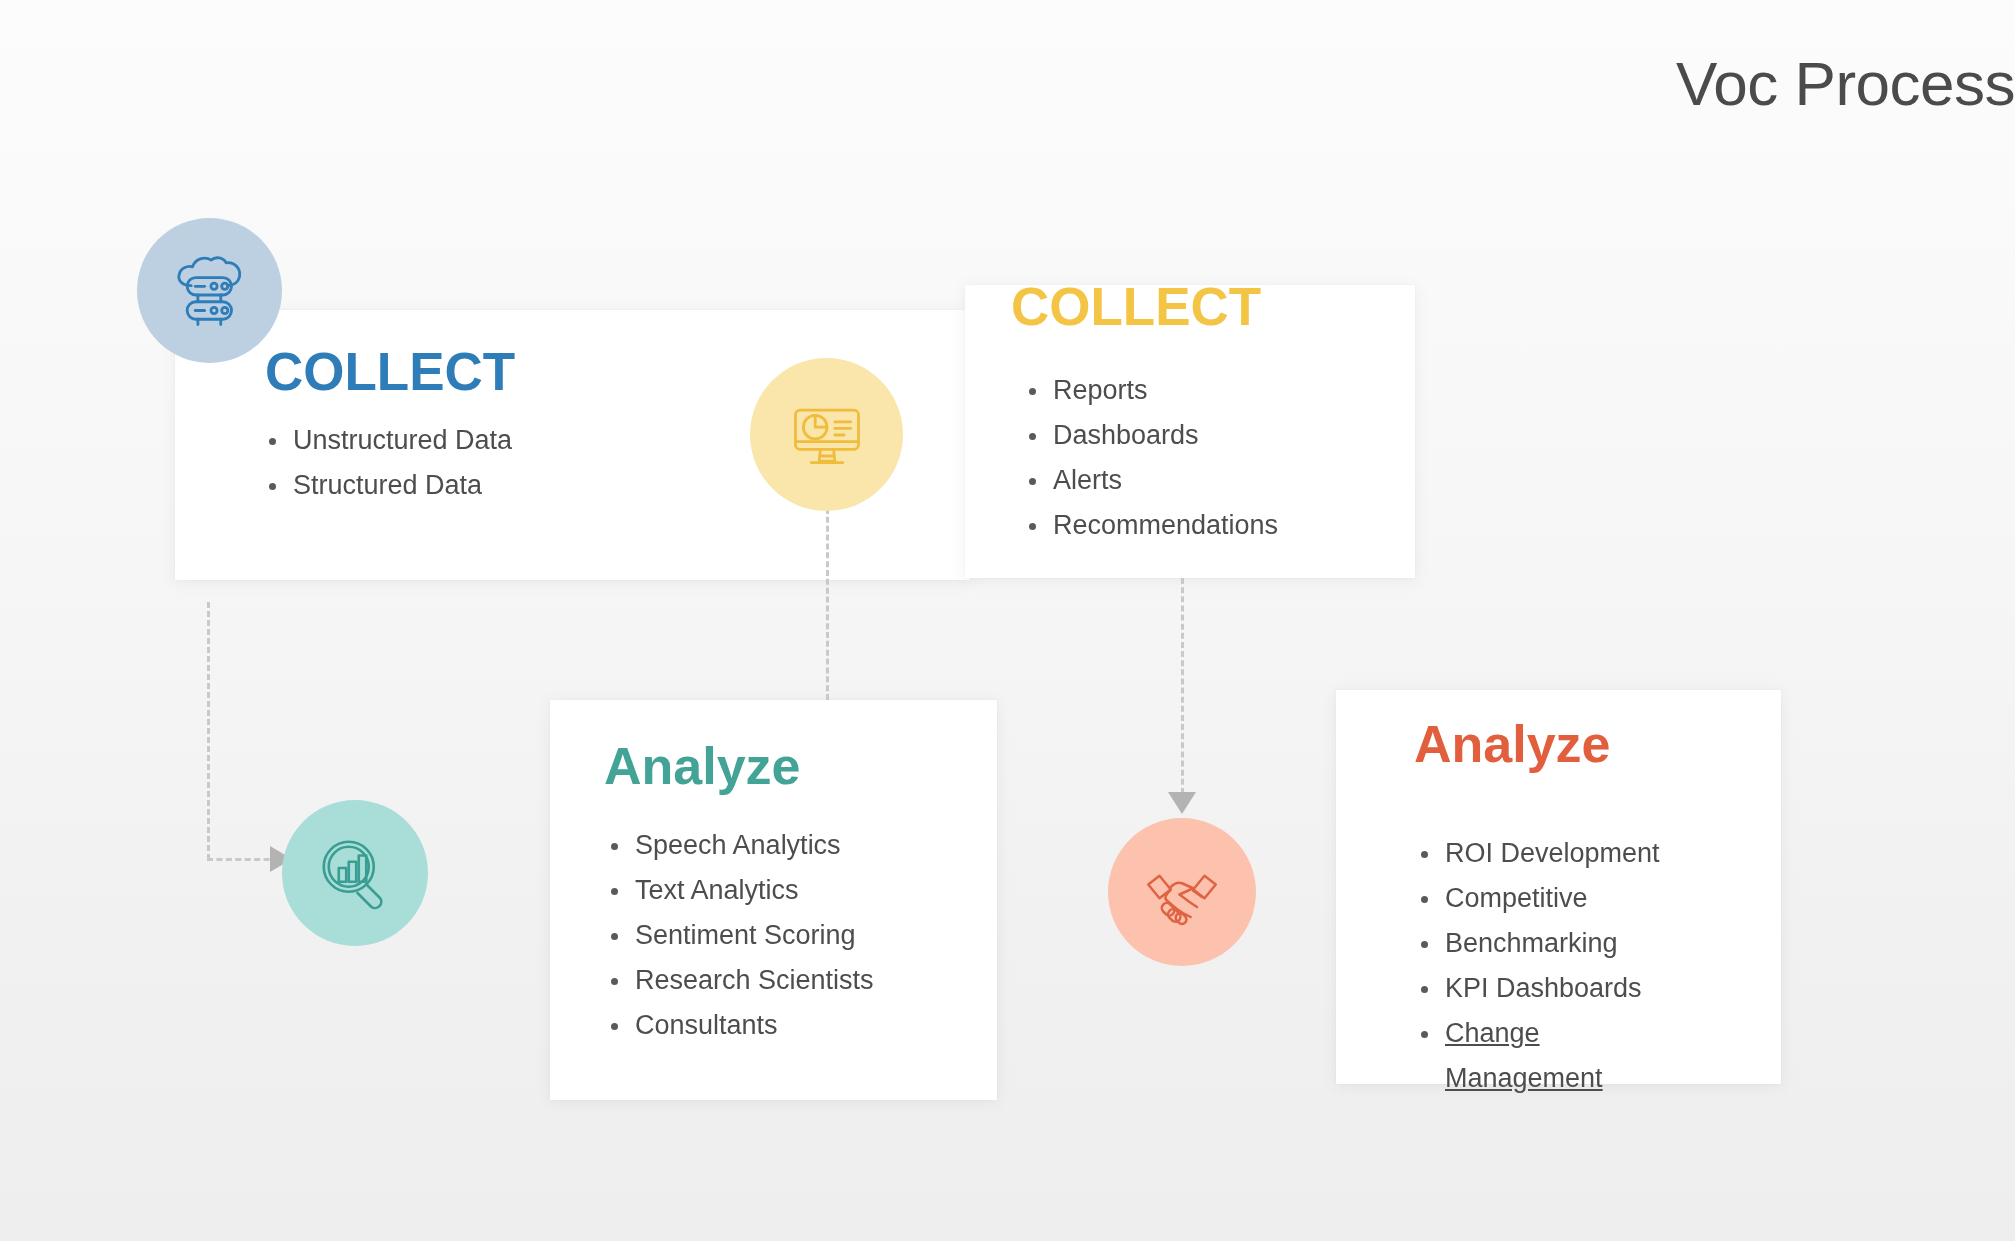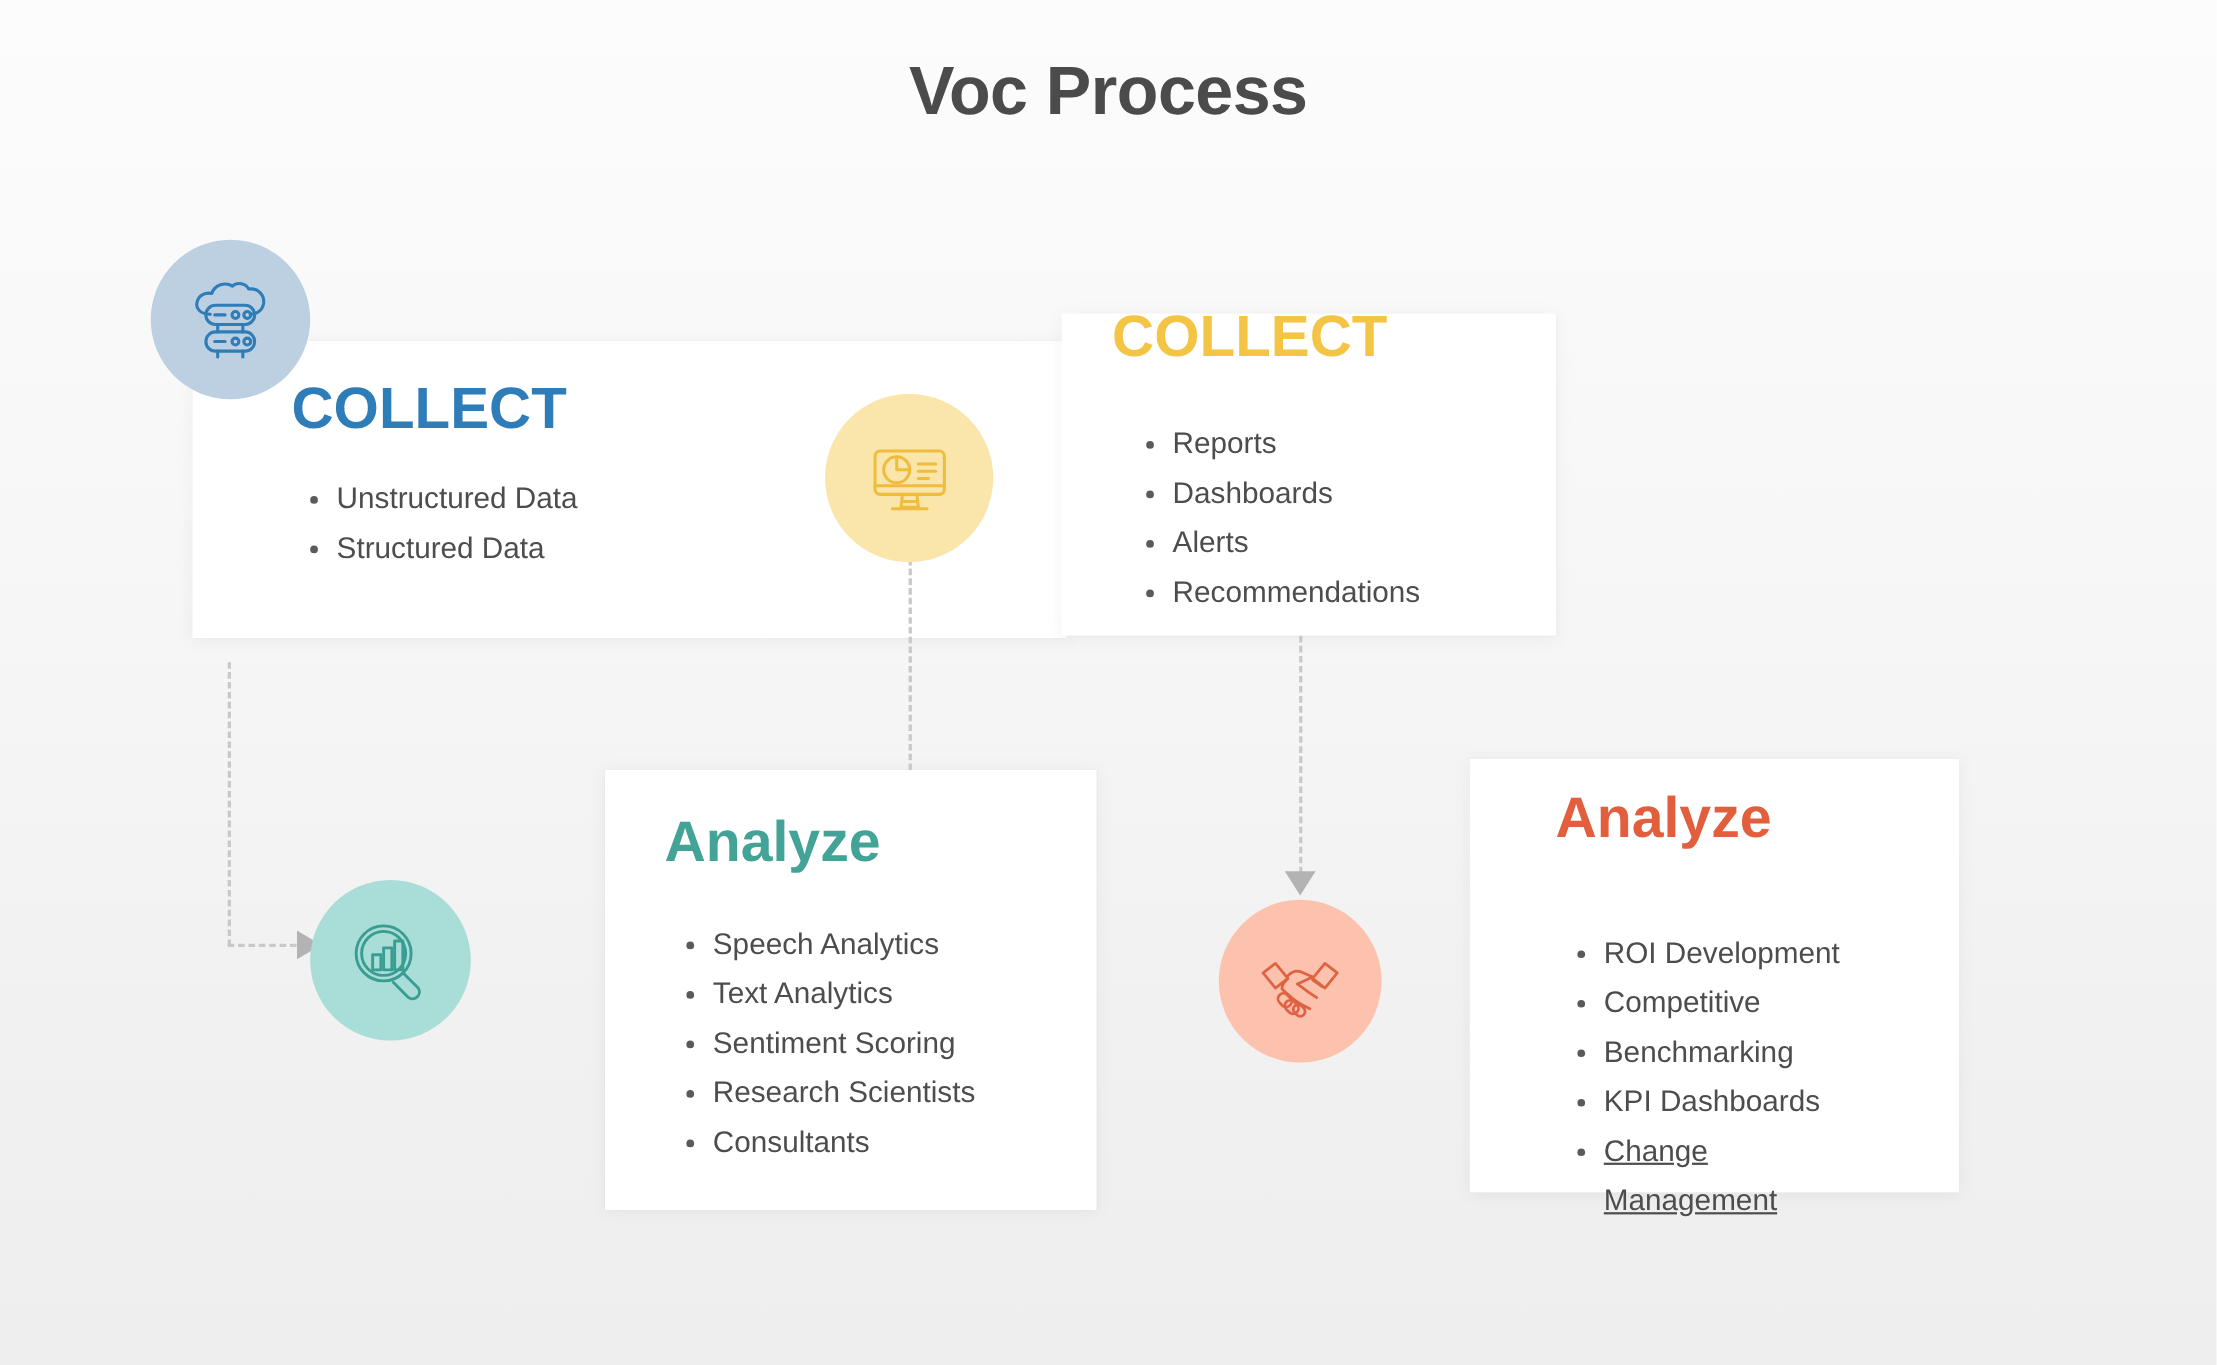--- a/index.html
+++ b/index.html
@@ -6,22 +6,22 @@
   body{
     width:2015px;height:1241px;overflow:hidden;position:relative;
     background:linear-gradient(180deg,#fcfcfc 0%,#f7f7f7 40%,#f1f1f1 75%,#eeeeee 100%);
     font-family:"Liberation Sans","DejaVu Sans",sans-serif;
     -webkit-font-smoothing:antialiased;
   }
   #stage{position:absolute;inset:0;}
 
   
   .title{
-    position:absolute;left:0;right:0;top:48px;text-align:center;
-    font-size:62px;font-weight:bold;color:#4b4b4b;letter-spacing:-0.5px;
+    position:absolute;left:0;right:0;top:48px;text-align:right;
+    font-size:62px;font-weight:normal;color:#4b4b4b;letter-spacing:-0.5px;
   }
 
   
   .card{
     position:absolute;background:#ffffff;
     box-shadow:0 2px 14px rgba(120,120,120,0.10), 0 0 1px rgba(150,150,150,.18);
   }
   #card-collect-blue   { left:175px;  top:310px;  width:795px;  height:270px; }
   #card-collect-yellow { left:965px;  top:285px;  width:450px;  height:293px; }
   #card-analyze-teal   { left:550px;  top:700px;  width:447px;  height:400px; }
@@ -37,21 +37,21 @@
   .circle svg{display:block;}
 
   
   .heading{position:absolute;white-space:nowrap;line-height:1;}
   #h-collect-blue   { left:265px;  top:345px;  font-size:53px; font-weight:bold; color:#2e7cb8; }
   #h-collect-yellow { left:1011px; top:280px;  font-size:53px; font-weight:bold; color:#f4c445; }
   #h-analyze-teal   { left:604px;  top:740px;  font-size:52px; font-weight:bold; color:#42a396; }
   #h-analyze-orange { left:1414px; top:718px;  font-size:52px; font-weight:bold; color:#e15f3d; }
 
   
-  .bullets{position:absolute;margin:16px;padding:0;list-style:none;color:#4d4d4d;}
+  .bullets{position:absolute;margin:3px;padding:0;list-style:none;color:#4d4d4d;}
   .bullets li{
     position:relative;padding-left:32px;
     font-size:27px;line-height:45px;color:#4d4d4d;white-space:nowrap;
   }
   .bullets li.wrap{white-space:normal;line-height:45px;text-decoration:underline;}
   .bullets li::before{
     content:"";position:absolute;left:8px;top:20px;
     width:7px;height:7px;border-radius:50%;background:#5a5a5a;
   }
   #l-collect-blue   { left:258px;  top:415px;  }

